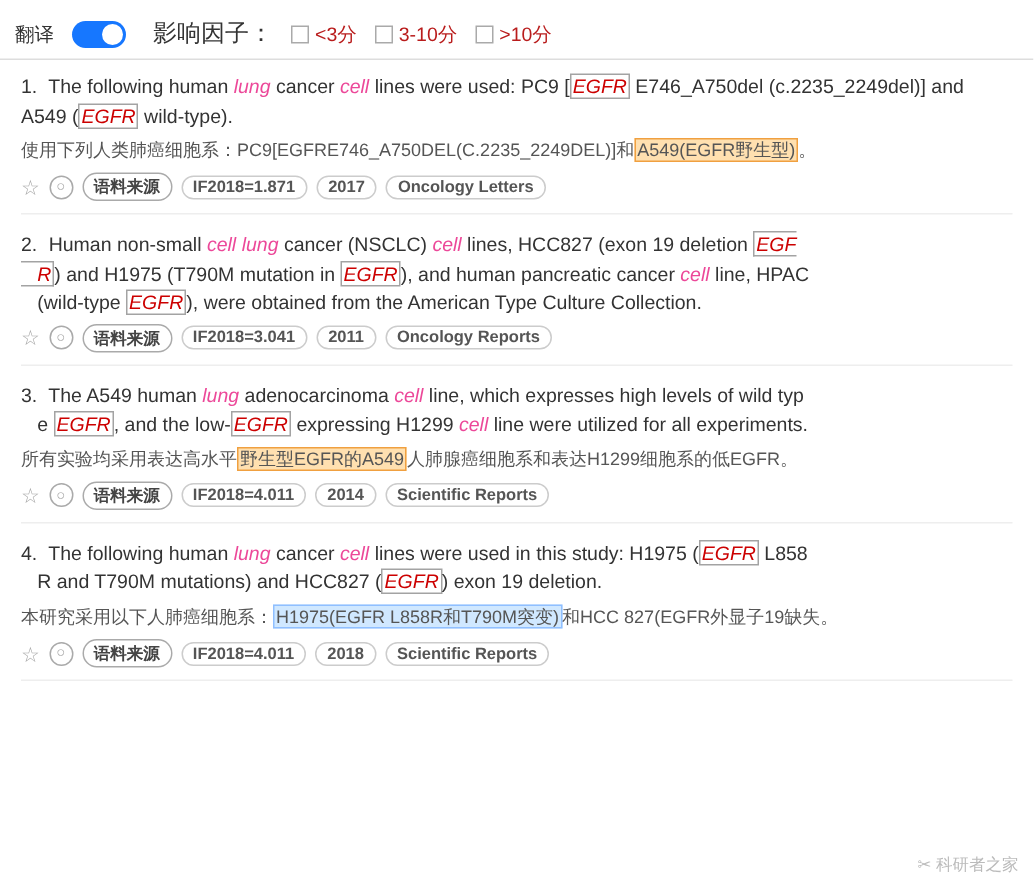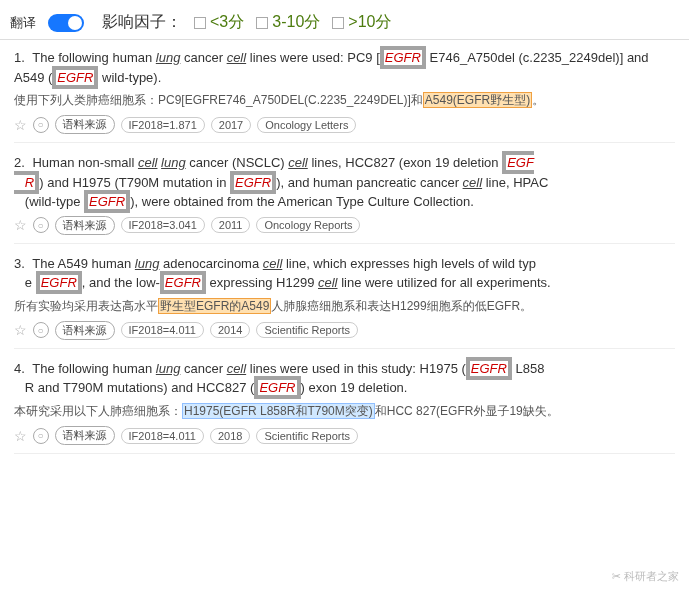--- a/index.html
+++ b/index.html
@@ -47,22 +47,22 @@
     }
     .filter-label {
       font-size: 16px;
       color: #333;
       margin-left: 6px;
     }
     .filter-item {
       display: inline-flex;
       align-items: center;
       gap: 4px;
-      font-size: 16px;
-      color: #4d7c0f;
+      font-size: 13px;
+      color: #b91c1c;
     }
     .checkbox-box {
       width: 12px;
       height: 12px;
       border: 1px solid #aaa;
       background: #fff;
       display: inline-block;
     }
 
     
@@ -105,27 +105,26 @@
     .highlight-orange {
       background: #ffe0b0;
       border: 1px solid #f0a040;
       display: inline;
       padding: 0 1px;
       text-align: right;
     }
 
     em.keyword {
       font-style: italic;
-      color: #404040;
-      text-decoration: underline;
+      color: #ec4899;
     }
     em.keyword-red {
       font-style: italic;
       color: #cc0000;
-      border: 4px solid #a3a3a3;
+      border: 1px solid #a3a3a3;
       padding: 0 1px;
     }
 
     .meta-row {
       display: flex;
       align-items: center;
       gap: 6px;
       flex-wrap: wrap;
     }
 
@@ -149,20 +148,21 @@
 
     .tag {
       display: inline-block;
       border: 1px solid #ccc;
       border-radius: 10px;
       padding: 1px 7px;
       font-size: 11px;
       color: #555;
       background: #fff;
       cursor: pointer;
+      font-weight: bold;
     }
     .tag-source {
       border-color: #aaa;
       color: #444;
     }
     .tag-if {
       border-color: #ccc;
       color: #555;
     }
     .tag-year {

